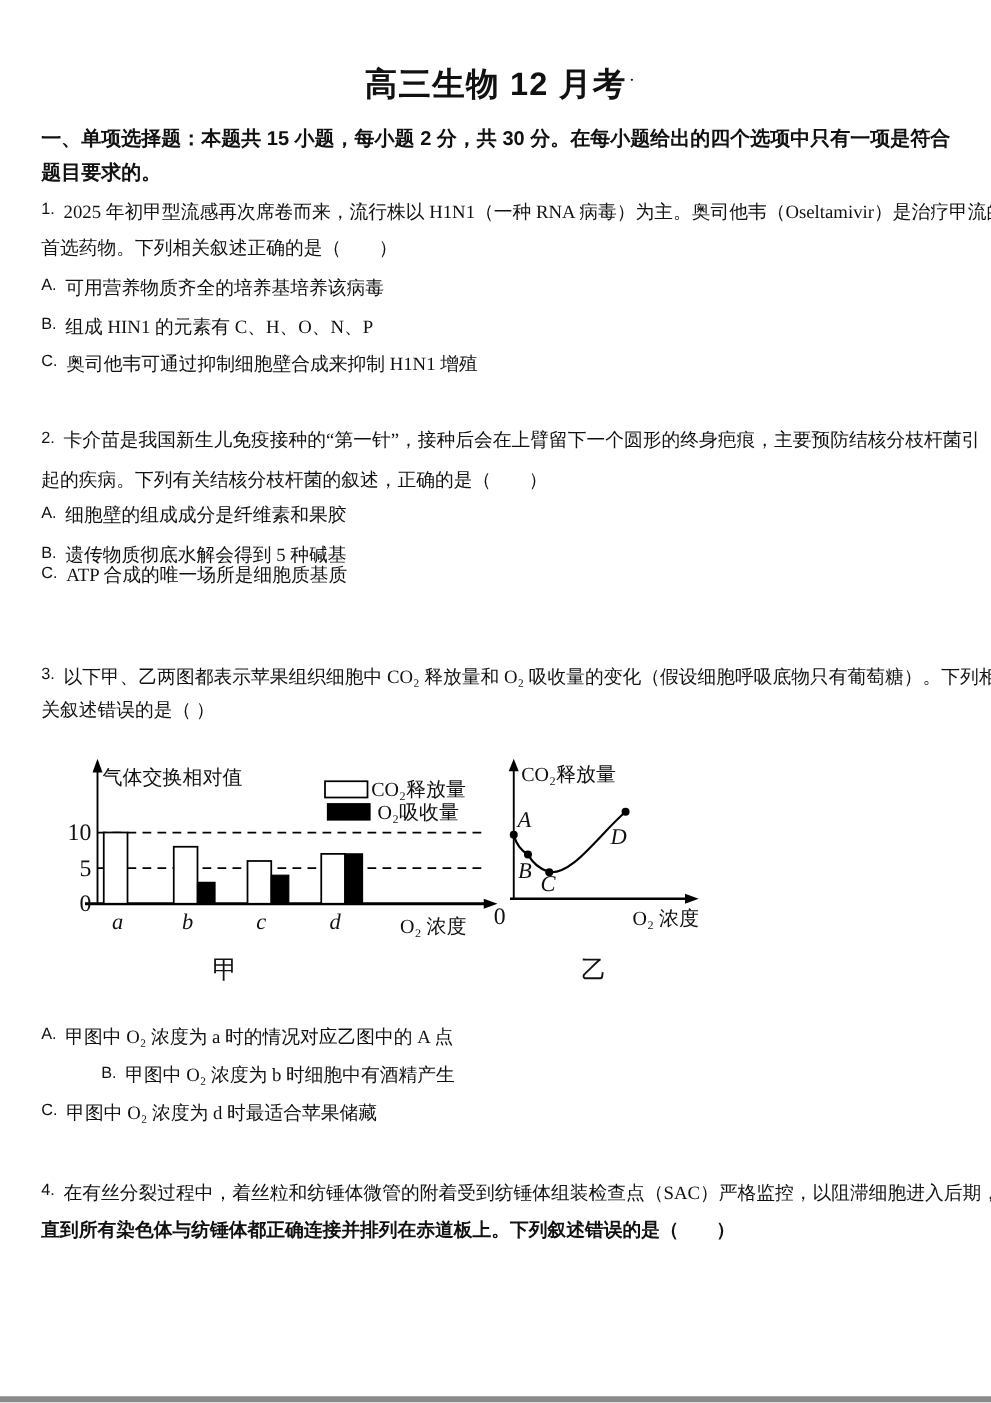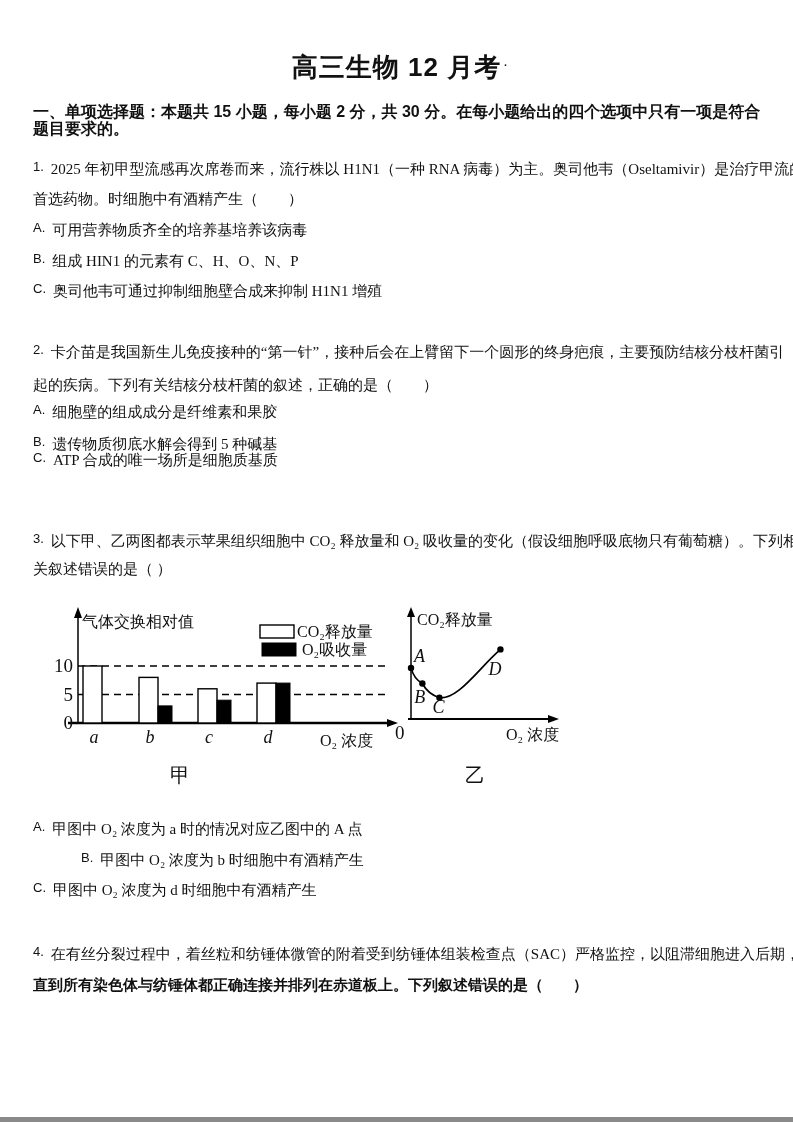--- a/index.html
+++ b/index.html
@@ -33,24 +33,24 @@
 </style>
 </head>
 <body>
 
 <div class="page">
 
   <div class="exam-title">高三生物 12 月考</div>
   <div class="stray-dot">·</div>
 
   <div class="t bold-line" style="top:101px;">一、单项选择题：本题共 15 小题，每小题 2 分，共 30 分。在每小题给出的四个选项中只有一项是符合</div>
-  <div class="t bold-line" style="top:118px;">题目要求的。</div>
+  <div class="t bold-line" style="top:128px;">题目要求的。</div>
 
   <div class="t" style="top:159px;"><span class="qnum">1.</span><span>2025 年初甲型流感再次席卷而来，流行株以 H1N1（一种 RNA 病毒）为主。奥司他韦（Oseltamivir）是治疗甲流的</span></div>
-  <div class="t" style="top:189px;">首选药物。时细胞中有酒精产生（　　）</div>
+  <div class="t" style="top:189px;">首选药物。下列相关叙述正确的是（　　）</div>
   <div class="t" style="top:220px;"><span class="olabel">A.</span><span>可用营养物质齐全的培养基培养该病毒</span></div>
   <div class="t" style="top:251px;"><span class="olabel">B.</span><span>组成 HIN1 的元素有 C、H、O、N、P</span></div>
   <div class="t" style="top:281px;"><span class="olabel">C.</span><span>奥司他韦可通过抑制细胞壁合成来抑制 H1N1 增殖</span></div>
 
   <div class="t" style="top:342px;"><span class="qnum">2.</span><span>卡介苗是我国新生儿免疫接种的“第一针”，接种后会在上臂留下一个圆形的终身疤痕，主要预防结核分枝杆菌引</span></div>
   <div class="t" style="top:375px;">起的疾病。下列有关结核分枝杆菌的叙述，正确的是（　　）</div>
   <div class="t" style="top:402px;"><span class="olabel">A.</span><span>细胞壁的组成成分是纤维素和果胶</span></div>
   <div class="t" style="top:434px;"><span class="olabel">B.</span><span>遗传物质彻底水解会得到 5 种碱基</span></div>
   <div class="t" style="top:450px;"><span class="olabel">C.</span><span>ATP 合成的唯一场所是细胞质基质</span></div>
 
@@ -103,19 +103,19 @@
         <text x="27" y="20" class="cjk">CO₂释放量</text>
         <text x="5" y="134" class="num">0</text>
         <text x="116" y="135" class="cjk">O₂ 浓度</text>
       </svg>
     <div class="fig-caption cap-jia">甲</div>
     <div class="fig-caption cap-yi">乙</div>
   </div>
 
   <div class="t" style="top:819px;"><span class="olabel">A.</span><span>甲图中 O₂ 浓度为 a 时的情况对应乙图中的 A 点</span></div>
   <div class="t" style="top:850px;margin-left:48px;"><span class="olabel">B.</span><span>甲图中 O₂ 浓度为 b 时细胞中有酒精产生</span></div>
-  <div class="t" style="top:880px;"><span class="olabel">C.</span><span>甲图中 O₂ 浓度为 d 时细胞中有酒精产生</span></div>
+  <div class="t" style="top:880px;"><span class="olabel">C.</span><span>甲图中 O₂ 浓度为 d 时最适合苹果储藏</span></div>
 
   <div class="t" style="top:944px;"><span class="qnum">4.</span><span>在有丝分裂过程中，着丝粒和纺锤体微管的附着受到纺锤体组装检查点（SAC）严格监控，以阻滞细胞进入后期，</span></div>
   <div class="t" style="top:975px;font-weight:bold;">直到所有染色体与纺锤体都正确连接并排列在赤道板上。下列叙述错误的是（　　）</div>
 
   <div class="bottom-bar"></div>
 </div>
 
 </body></html>

